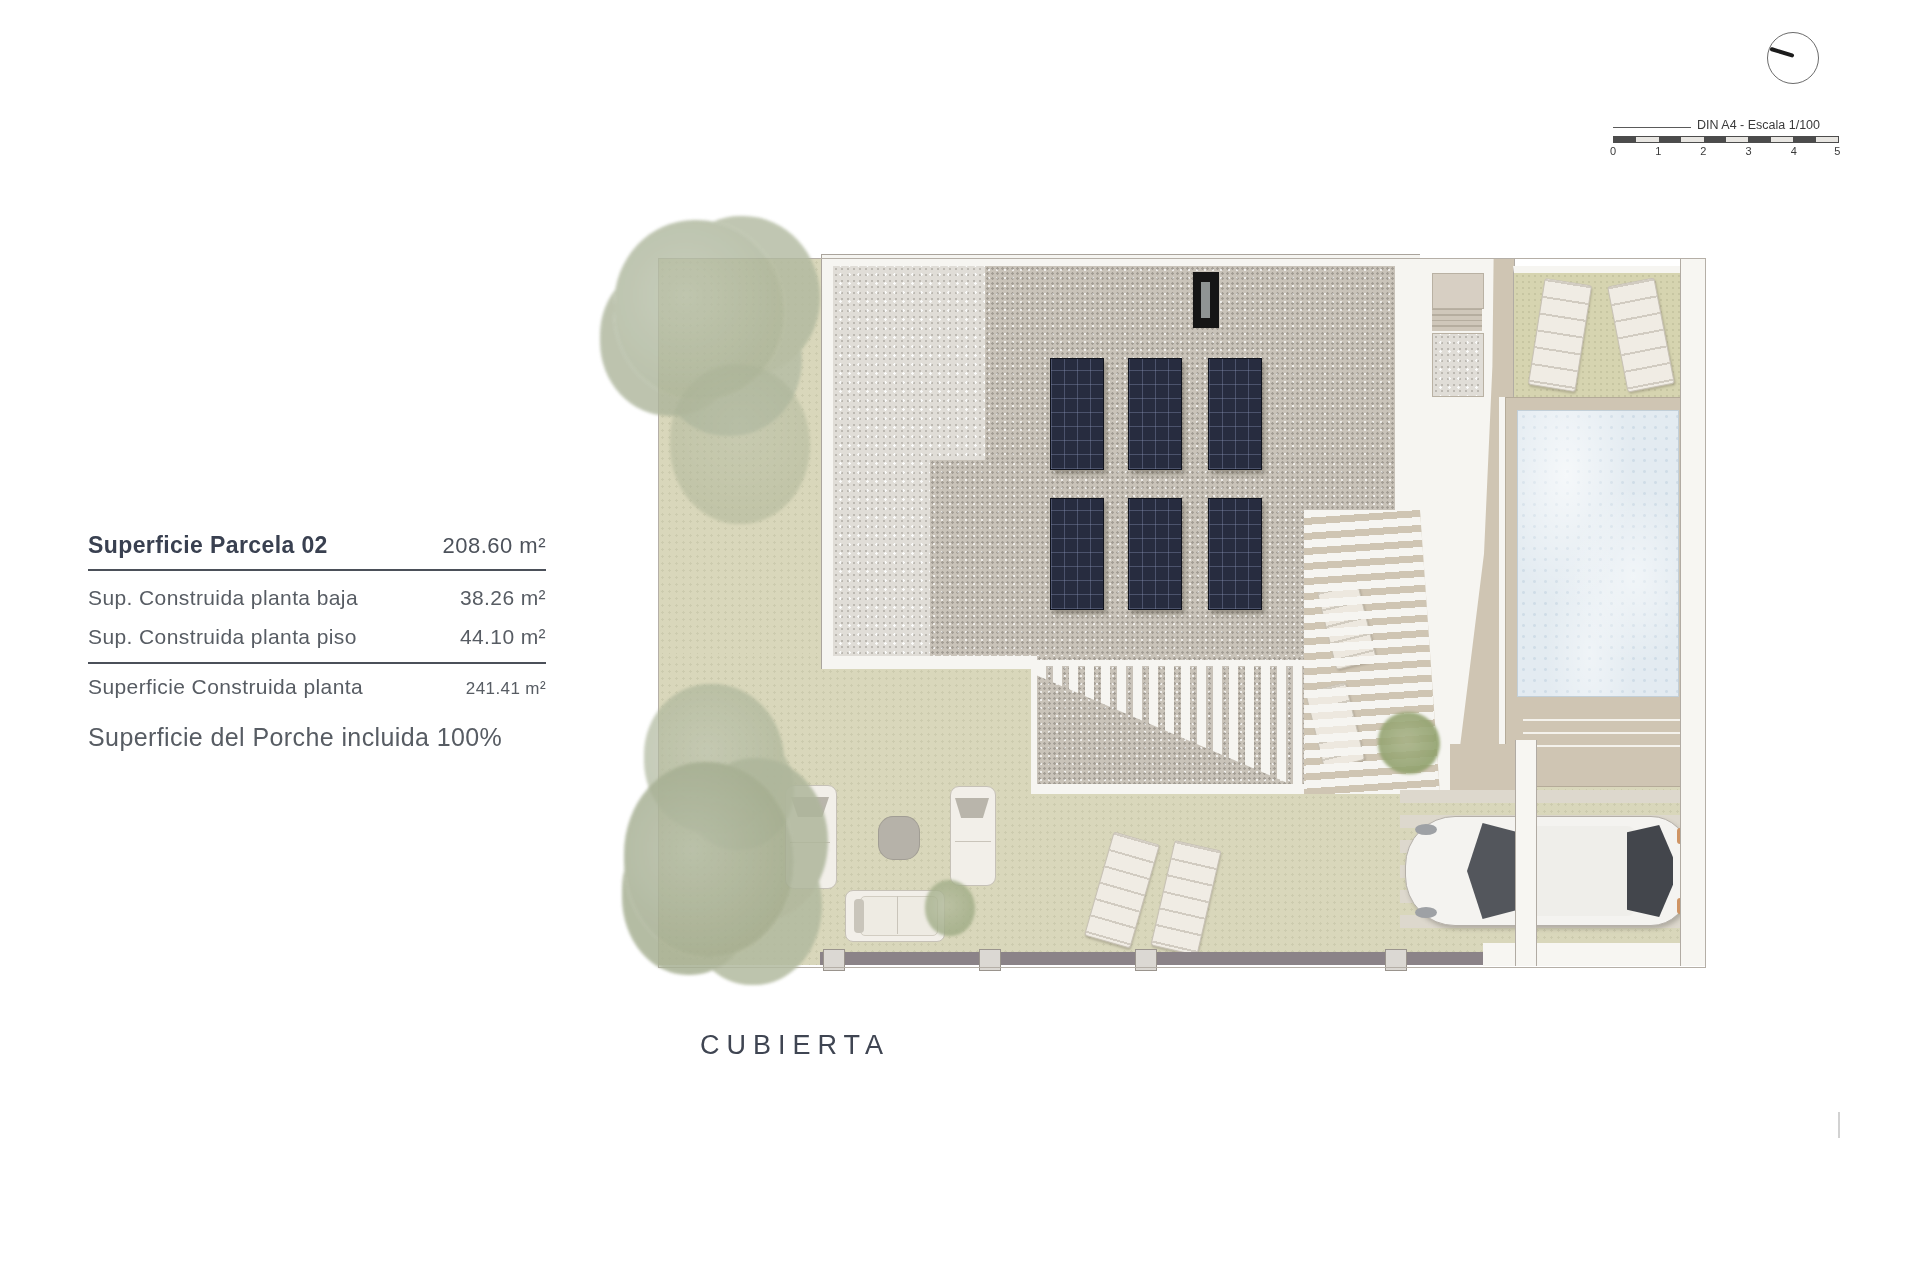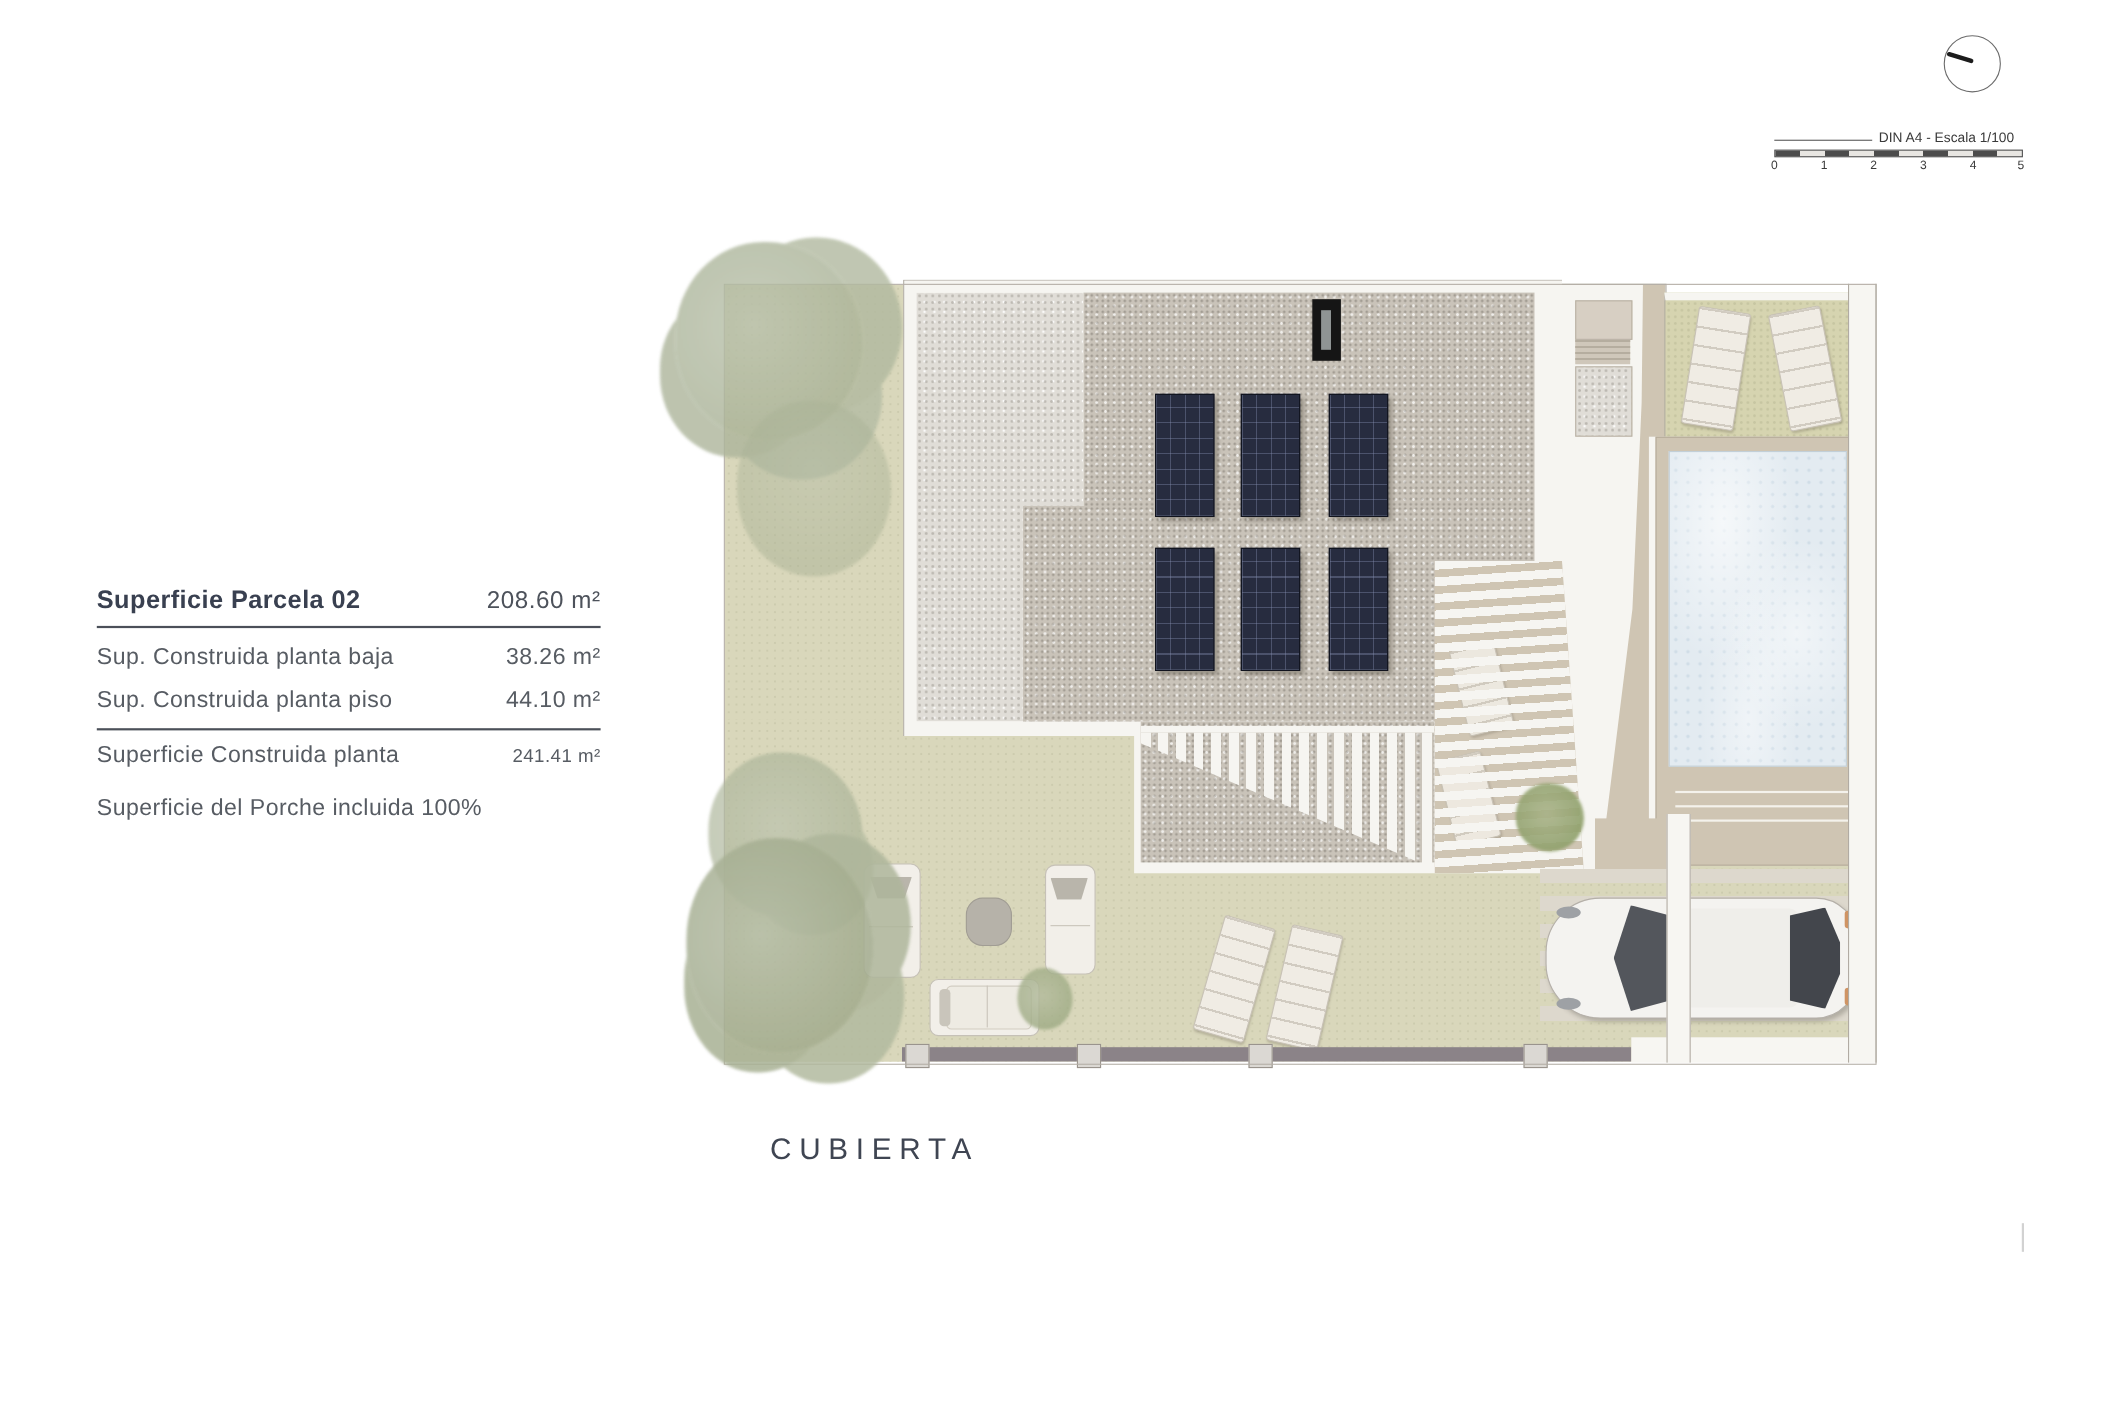--- a/index.html
+++ b/index.html
@@ -13,27 +13,27 @@
   
   .stats{position:absolute;left:88px;top:532px;width:458px;color:#575c63;}
   .stats .title-row{display:flex;justify-content:space-between;align-items:baseline;}
   .stats .title-label{font-size:23px;font-weight:bold;color:#394050;letter-spacing:.4px;}
   .stats .title-value{font-size:22px;color:#4d525b;letter-spacing:.5px;}
   .stats .rule{height:2px;background:#4b5059;margin-top:10px;}
   .stats .row{display:flex;justify-content:space-between;align-items:baseline;margin-top:15px;font-size:21px;letter-spacing:.4px;}
   .stats .rule2{height:2px;background:#4b5059;margin-top:13px;}
   .stats .row.total{margin-top:11px;}
   .stats .row.total .v{font-size:17px;}
-  .stats .note{margin-top:24px;font-size:21px;letter-spacing:.4px;}
+  .stats .note{margin-top:24px;font-size:25px;letter-spacing:.4px;}
 
   
   .scale{position:absolute;left:1613px;top:30px;width:226px;height:100px;color:#3a3a3a;}
   .scale .compass{position:absolute;left:154px;top:2px;width:50px;height:50px;border:1.5px solid #6b6b6b;border-radius:50%;background:#fff;}
   .scale .hand{position:absolute;left:1px;top:21px;width:25px;height:3.5px;background:#1c1c1c;transform:rotate(17deg);transform-origin:100% 50%;border-radius:2px;}
-  .scale .label-row{position:absolute;left:0;right:8px;top:88px;display:flex;align-items:flex-end;}
+  .scale .label-row{position:absolute;left:0;right:19px;top:88px;display:flex;align-items:flex-end;}
   .scale .label-line{flex:1;height:1px;background:#5a5a5a;margin-bottom:4px;}
   .scale .label{font-size:12.5px;margin-left:6px;white-space:nowrap;}
   .scale .ruler{position:absolute;left:0;top:106px;width:224px;height:5px;border:1px solid #4c4c4c;background:repeating-linear-gradient(90deg,#4c4c4c 0 22.4px,#e8e6e2 22.4px 44.8px);}
   .scale .tick{position:absolute;top:115px;font-size:11px;transform:translateX(-50%);}
 
   
   .plan{position:absolute;left:630px;top:214px;width:1096px;height:772px;}
   .lawn{background-color:#d9d7bb;background-image:radial-gradient(rgba(118,122,86,.13) 1px,transparent 1.4px);background-size:7px 7px;}
   .lawn2{background-color:#d6d4b0;background-image:radial-gradient(rgba(118,122,86,.16) 1px,transparent 1.4px);background-size:6px 6px;}
   .gravL{background-color:#e0ddd7;background-image:radial-gradient(rgba(108,103,93,.30) 1px,transparent 1.5px),radial-gradient(rgba(255,255,255,.85) 1px,transparent 1.5px);background-size:6px 6px,9px 9px;background-position:0 0,3px 4px;}

